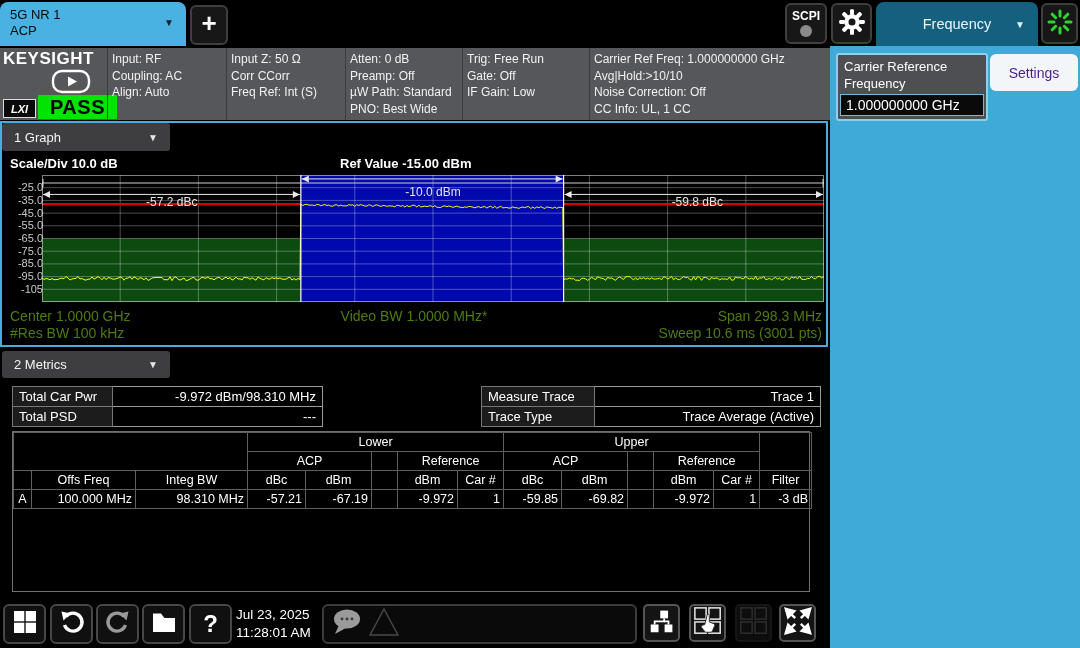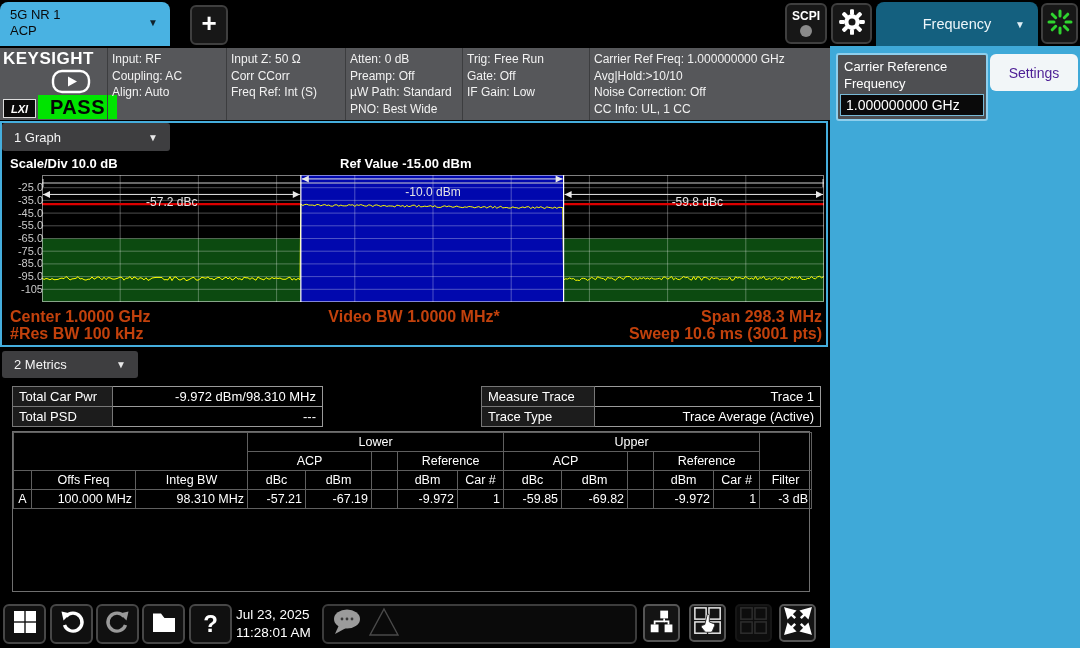--- a/index.html
+++ b/index.html
@@ -1,21 +1,21 @@
 <!DOCTYPE html>
 <html><head>
 <meta charset="utf-8">
 <style>
   html,body{margin:0;padding:0;background:#000;}
   *{box-sizing:border-box;font-family:"Liberation Sans",sans-serif;}
   .screen{position:relative;width:1080px;height:648px;background:#000;overflow:hidden;}
   .abs{position:absolute;}
 
   
-  .meas-tab{left:0;top:2px;width:170px;height:44px;background:#49b2e2;border-radius:8px 8px 0 0;color:#0a0a0a;padding:5px 20px 0 10px;}
+  .meas-tab{left:0;top:2px;width:186px;height:44px;background:#49b2e2;border-radius:8px 8px 0 0;color:#0a0a0a;padding:5px 20px 0 10px;}
   .meas-tab .l1{font-size:13px;line-height:16px;}
   .meas-tab .l2{font-size:13px;line-height:16px;}
   .meas-caret{position:absolute;right:12px;top:15px;font-size:10px;color:#10222c;}
   .tb-chip{background:#171717;border:2px solid #3f3f3f;border-radius:6px;display:flex;align-items:center;justify-content:center;color:#fff;}
   .add-btn{left:190px;top:5px;width:38px;height:40px;font-size:26px;font-weight:bold;padding-bottom:4px;}
   .scpi-btn{left:785px;top:3px;width:42px;height:41px;flex-direction:column;}
   .scpi-btn .t{font-size:12px;font-weight:bold;line-height:13px;}
   .scpi-dot{width:12px;height:12px;border-radius:50%;background:#8a8a8a;margin-top:2px;}
   .gear-btn{left:831px;top:3px;width:41px;height:41px;}
   .freq-tab{left:876px;top:2px;width:162px;height:44px;background:#14607f;border-radius:8px 8px 0 0;display:flex;align-items:center;justify-content:center;color:#eef6fa;font-size:14.5px;}
@@ -36,28 +36,28 @@
   .dropdown{background:#3e3e40;border-radius:3px;color:#f5f5f5;font-size:13px;display:flex;align-items:center;padding:0 12px;justify-content:space-between;}
   .dd-graph{left:2px;top:123px;width:168px;height:28px;}
   .dd-caret{font-size:10px;color:#e8e8e8;}
   .scale-lbl{left:10px;top:156px;font-size:13px;font-weight:bold;color:#fff;}
   .ref-lbl{left:340px;top:156px;font-size:13px;font-weight:bold;color:#fff;}
   .yaxis{left:8px;top:175px;width:37px;height:127px;}
   .yaxis div{position:absolute;right:2px;font-size:11px;color:#c9c9c9;line-height:13px;}
   .plot{left:42px;top:175px;width:782px;height:127px;}
   .plot svg{position:absolute;left:0;top:0;}
   .plot-lbl{position:absolute;transform:translate(-50%,-50%);font-size:12px;color:#e4e4e4;white-space:nowrap;}
-  .ann{font-size:16px;font-weight:bold;color:#c2410c;white-space:nowrap;}
+  .ann{font-size:14px;font-weight:normal;color:#4d7c0f;white-space:nowrap;}
   .ann-l1{left:10px;top:308px;}  .ann-l2{left:10px;top:325px;}
   .ann-c1{left:0;top:308px;width:828px;text-align:center;}
   .ann-r1{left:0;top:308px;width:822px;text-align:right;}
   .ann-r2{left:0;top:325px;width:822px;text-align:right;}
 
   
-  .dd-metrics{left:2px;top:351px;width:136px;height:27px;}
+  .dd-metrics{left:2px;top:351px;width:168px;height:27px;}
   .sumtbl{border-collapse:collapse;}
   .sumtbl td{border:1px solid #8a8a8a;height:20px;font-size:13px;color:#fff;padding:0 6px;white-space:nowrap;}
   .sumtbl td.lab{background:#1c1c1c;border-color:#777;}
   .sumtbl td.val{background:#000;text-align:right;border-color:#9a9a9a;}
   .sum-left{left:12px;top:386px;padding-left:28px;}
   .sum-right{left:481px;top:386px;}
   .yellow{color:#ffff00;margin-left:21px;}
   .acp-frame{left:12px;top:431px;width:798px;height:161px;border:1px solid #6f6f6f;background:#000;}
   .acptbl{border-collapse:collapse;table-layout:fixed;width:798px;}
   .acptbl th,.acptbl td{border:1px solid #5f5f5f;color:#fff;font-weight:normal;font-size:12.5px;padding:0 3px;white-space:nowrap;overflow:hidden;}

